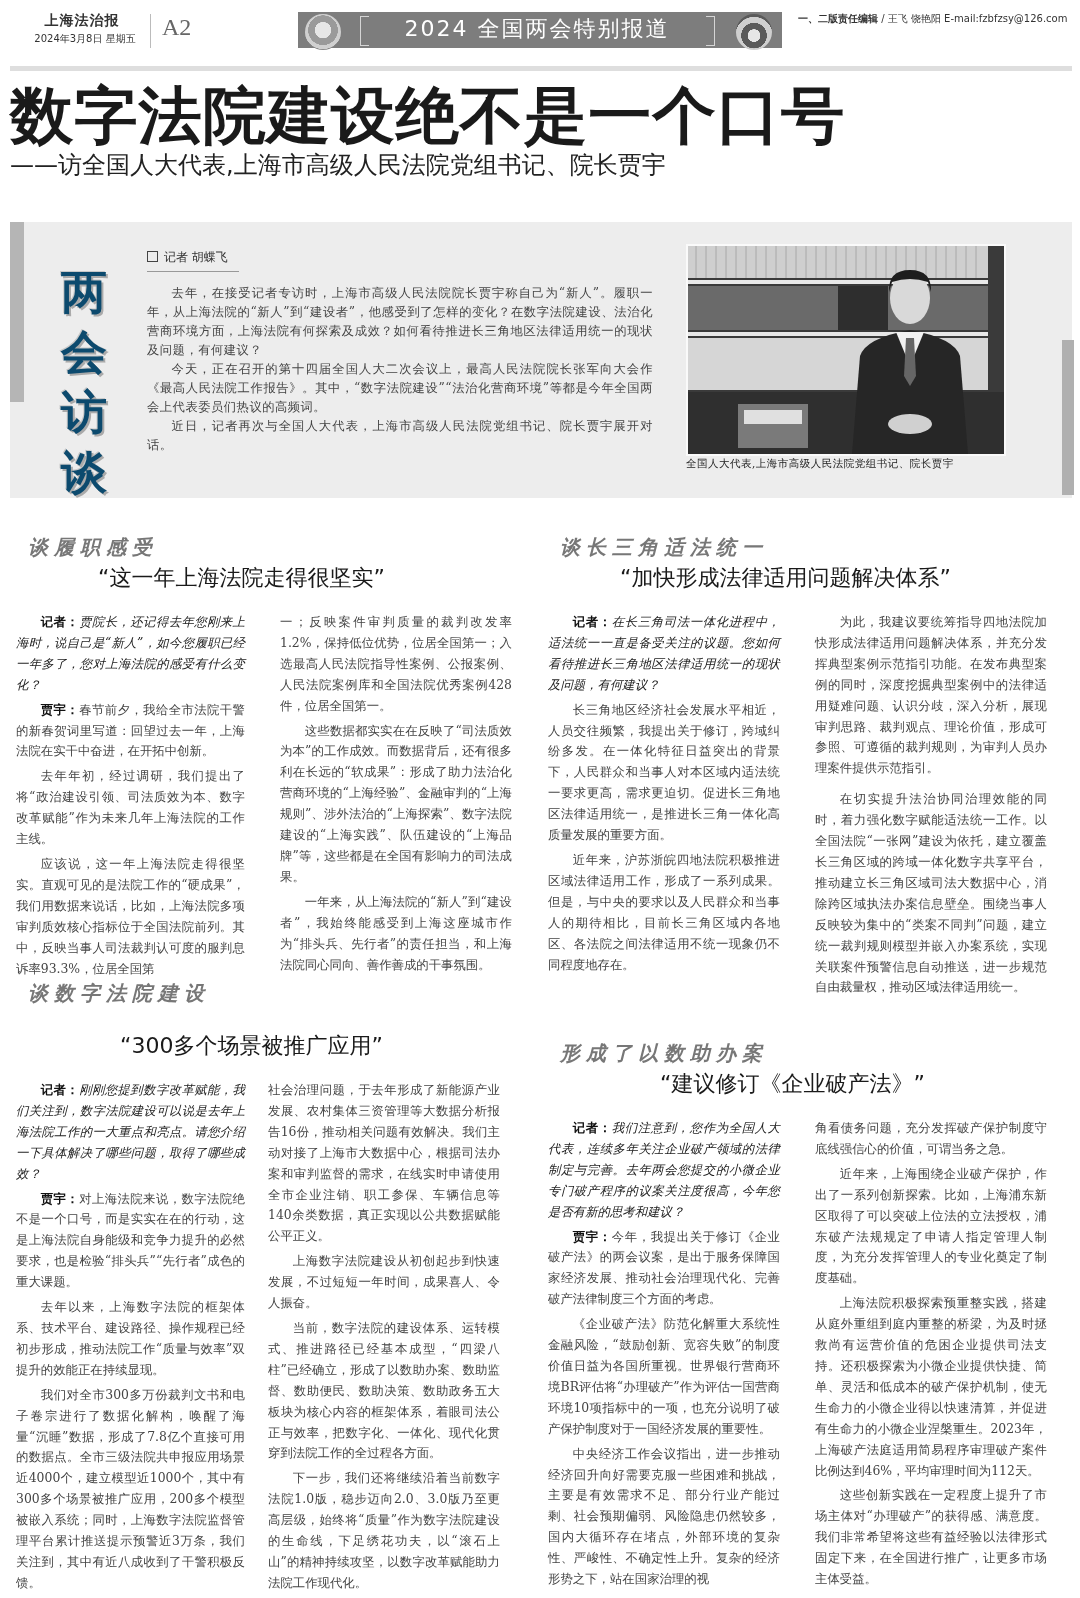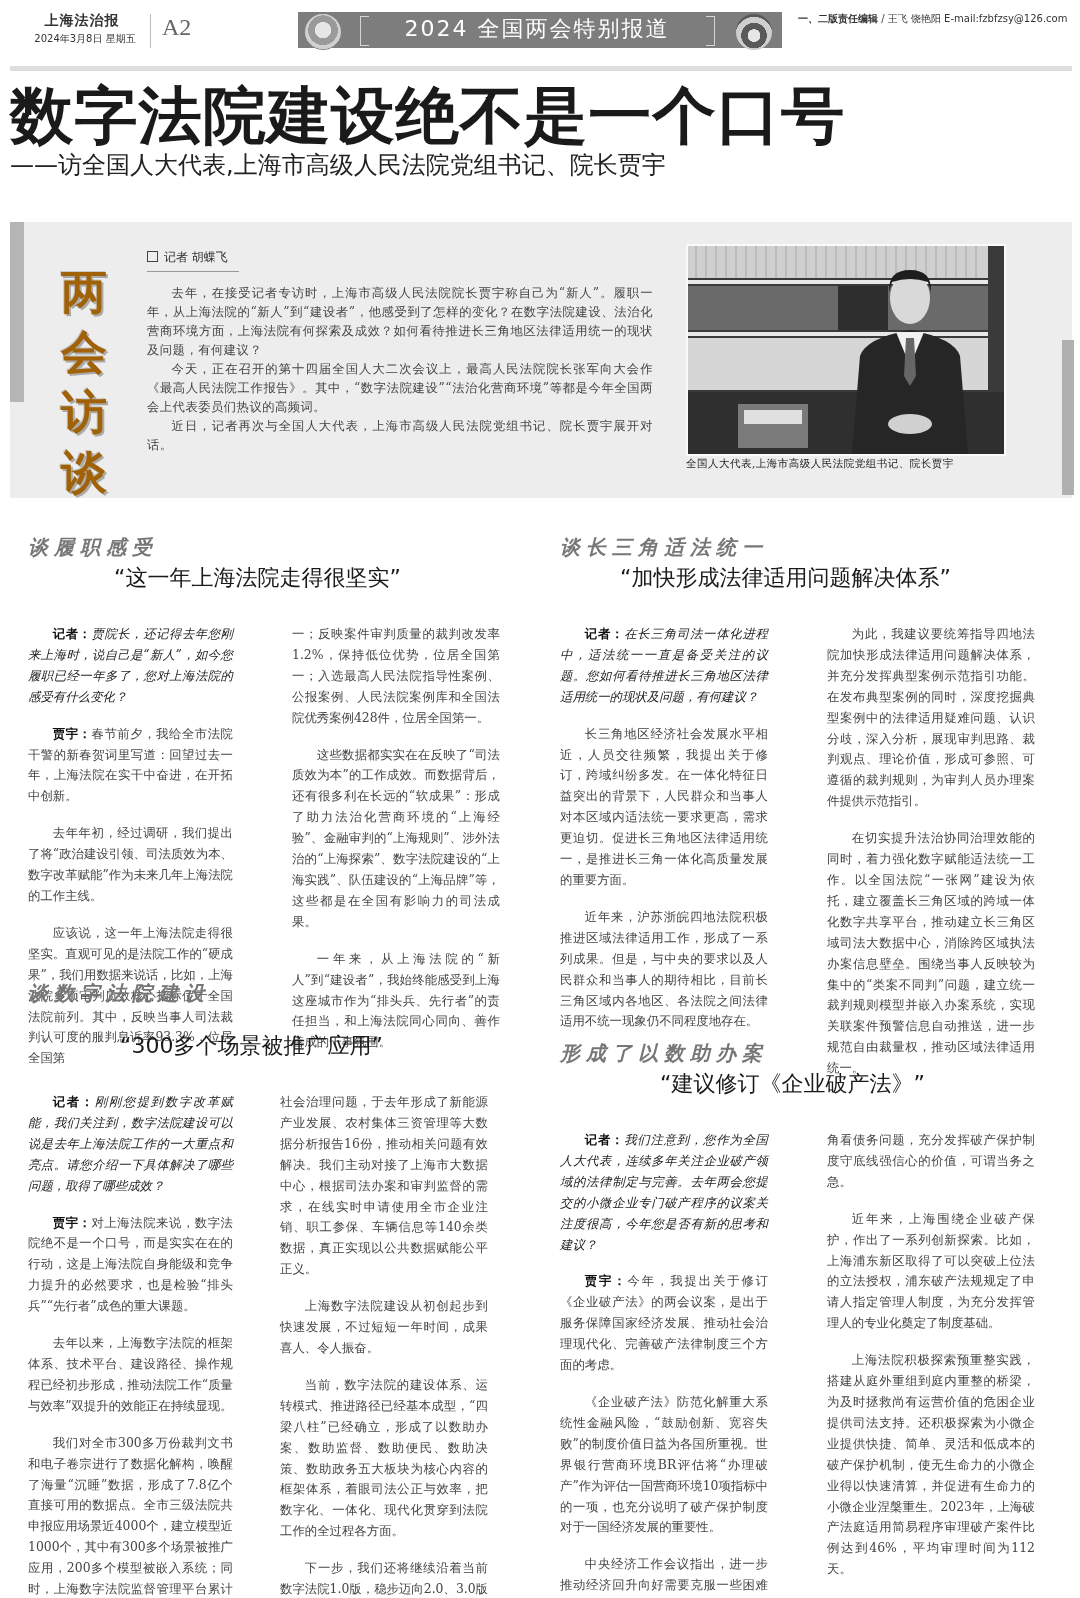--- a/index.html
+++ b/index.html
@@ -23,33 +23,33 @@
   .top-rule { left: 10px; top: 66px; width: 1062px; height: 5px; background: #dedede; }
 
   
   .headline { left: 10px; top: 74px; font-family: "DejaVu Serif", serif; font-weight: bold; font-size: 62px; letter-spacing: 1px; color: #1a1a1a; line-height: 84px; white-space: nowrap; transform: scaleX(1.02); transform-origin: left; }
   .subhead { left: 10px; top: 150px; font-family: "DejaVu Sans", sans-serif; font-size: 24px; color: #222; line-height: 30px; white-space: nowrap; letter-spacing: 0px; }
 
   
   .intro { left: 10px; top: 222px; width: 1062px; height: 276px; background: #ededed; }
   .intro-bar-l { left: 10px; top: 222px; width: 14px; height: 180px; background: #b5b5b5; }
   .intro-bar-r { left: 1062px; top: 340px; width: 12px; height: 155px; background: #b0b0b0; }
-  .vert-title { left: 54px; top: 262px; width: 60px; font-family: "DejaVu Sans", sans-serif; font-weight: bold; font-size: 46px; line-height: 60px; color: #a16207; text-shadow: 2px 2px 0 #aaaaaa, -1px -1px 0 #c8c8c8; text-align: center; }
+  .vert-title { left: 54px; top: 262px; width: 60px; font-family: "DejaVu Sans", sans-serif; font-weight: bold; font-size: 46px; line-height: 60px; color: #0c4a6e; text-shadow: 2px 2px 0 #aaaaaa, -1px -1px 0 #c8c8c8; text-align: center; }
   .byline { left: 147px; top: 249px; font-family: "DejaVu Sans", sans-serif; font-size: 12px; color: #333; padding-bottom: 5px; border-bottom: 1px solid #999; width: 92px; }
   .byline .box { display: inline-block; width: 9px; height: 9px; border: 1px solid #444; margin-right: 6px; vertical-align: -1px; }
   .intro-text { left: 147px; top: 284px; width: 506px; font-size: 12.3px; line-height: 19px; color: #444; text-align: justify; letter-spacing: 0.5px; }
   .intro-text p { margin: 0; text-indent: 2em; }
   .photo { left: 686px; top: 244px; width: 316px; height: 208px; background: #3d3d3d; overflow: hidden; border: 2px solid #fafafa; }
   .caption { left: 686px; top: 457px; font-size: 10.5px; color: #222; white-space: nowrap; letter-spacing: 0.5px; }
 
   
   .kicker { font-family: "DejaVu Serif", serif; font-style: italic; font-size: 20px; color: #777; letter-spacing: 6px; font-weight: bold; }
   .sec-title { font-family: "DejaVu Sans", sans-serif; font-size: 22px; color: #1a1a1a; white-space: nowrap; font-weight: 500; }
   .col { font-size: 12.4px; line-height: 20.9px; color: #444; text-align: justify; }
-  .col p { margin: 16px; text-indent: 2em; }
+  .col p { margin: 4px; text-indent: 2em; }
   .col .q { color: #222; font-style: italic; }
   .col .who { font-weight: bold; font-style: normal; color: #111; }
 </style>
 </head>
 <body>
 
 <div class="abs mast-paper">上海法治报</div>
 <div class="abs mast-date">2024年3月8日  星期五</div>
 <div class="abs mast-sep"></div>
 <div class="abs mast-page">A2</div>
@@ -127,21 +127,21 @@
     <path d="M222 24 q-22 0 -21 22 l3 -10 q18 -6 36 0 l3 10 q1 -22 -21 -22z" fill="#1e1e1e"></path>
     <path d="M164 208 L172 110 Q178 92 222 84 Q266 92 272 110 L280 208 Z" fill="#262626"></path>
     <path d="M208 86 L222 120 L236 86 Z" fill="#f2f2f2"></path>
     <path d="M218 92 L226 92 L228 130 L222 140 L216 130 Z" fill="#666"></path>
     <ellipse cx="222" cy="178" rx="22" ry="10" fill="#d0d0d0"></ellipse>
   </svg>
 </div>
 <div class="abs caption">全国人大代表,上海市高级人民法院党组书记、院长贾宇</div>
 
 <div class="abs kicker" style="left:28px; top:534px;">谈履职感受</div>
-<div class="abs sec-title" style="left:114px; top:563px;text-align:center;">“这一年上海法院走得很坚实”</div>
+<div class="abs sec-title" style="left:98px; top:563px;text-align:center;">“这一年上海法院走得很坚实”</div>
 <div class="abs col" style="left:12px; top:608px; width:237px;">
   <p class="q"><span class="who">记者：</span><span>贾院长，还记得去年您刚来上海时，说自己是“新人”，如今您履职已经一年多了，您对上海法院的感受有什么变化？</span></p>
   <p><span class="who">贾宇：</span><span>春节前夕，我给全市法院干警的新春贺词里写道：回望过去一年，上海法院在实干中奋进，在开拓中创新。</span></p>
   <p>去年年初，经过调研，我们提出了将“政治建设引领、司法质效为本、数字改革赋能”作为未来几年上海法院的工作主线。</p>
   <p>应该说，这一年上海法院走得很坚实。直观可见的是法院工作的“硬成果”，我们用数据来说话，比如，上海法院多项审判质效核心指标位于全国法院前列。其中，反映当事人司法裁判认可度的服判息诉率93.3%，位居全国第</p>
 </div>
 <div class="abs col" style="left:276px; top:608px; width:240px;">
   <p style="text-indent:0">一；反映案件审判质量的裁判改发率1.2%，保持低位优势，位居全国第一；入选最高人民法院指导性案例、公报案例、人民法院案例库和全国法院优秀案例428件，位居全国第一。</p>
   <p>这些数据都实实在在反映了“司法质效为本”的工作成效。而数据背后，还有很多利在长远的“软成果”：形成了助力法治化营商环境的“上海经验”、金融审判的“上海规则”、涉外法治的“上海探索”、数字法院建设的“上海实践”、队伍建设的“上海品牌”等，这些都是在全国有影响力的司法成果。</p>
   <p>一年来，从上海法院的“新人”到“建设者”，我始终能感受到上海这座城市作为“排头兵、先行者”的责任担当，和上海法院同心同向、善作善成的干事氛围。</p>

